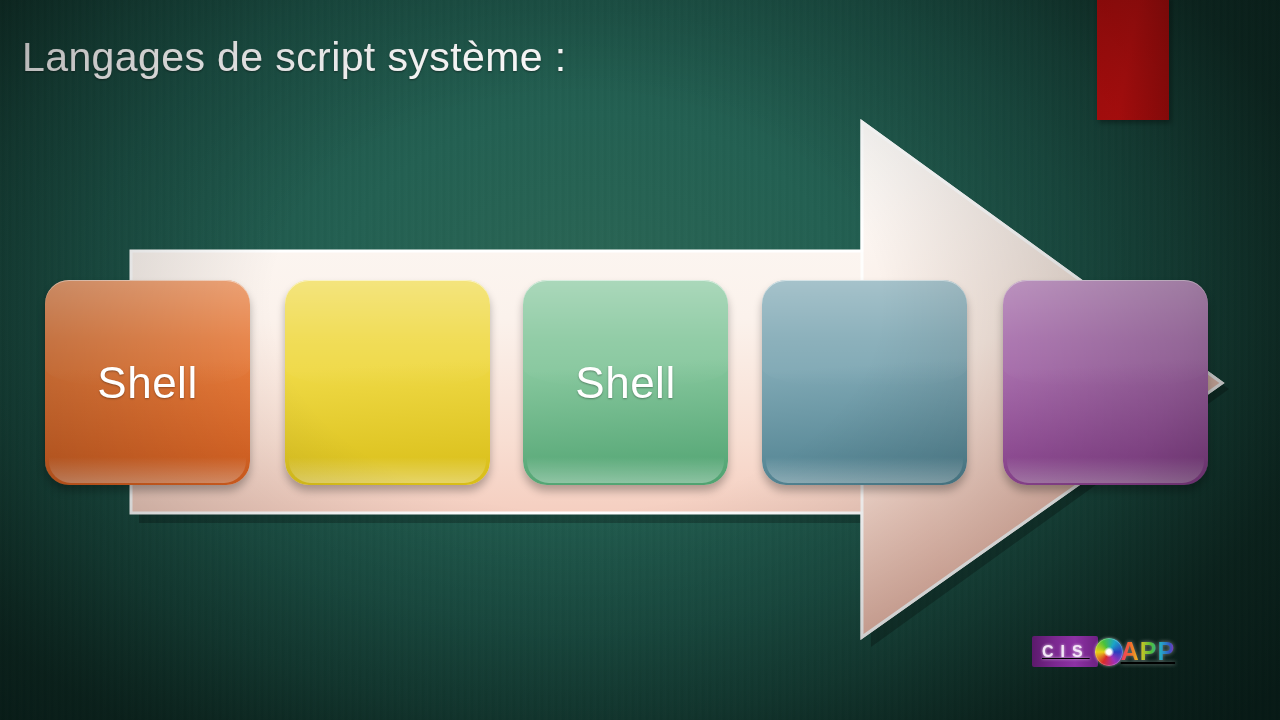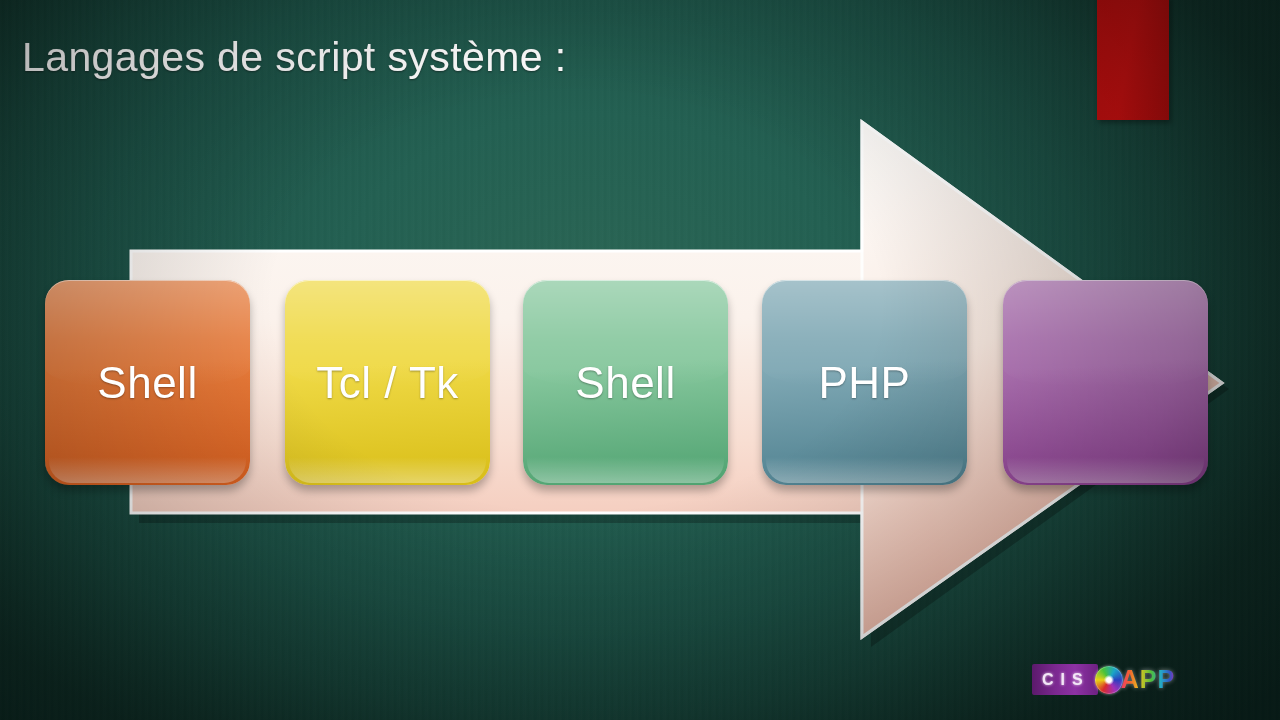--- a/index.html
+++ b/index.html
@@ -125,24 +125,25 @@
     color: #ffffff;
     letter-spacing: 0.5px;
     text-shadow: 0 1px 2px rgba(0,0,0,0.33);
     white-space: nowrap;
   }
 
   
   #logo {
     position: absolute;
     left: 1032px;
-    top: 664px;
+    top: 636px;
     height: 31px;
     display: flex;
     align-items: center;
+    text-decoration: underline;
   }
   #logo-cis {
     height: 31px;
     padding: 0 8px 0 10px;
     display: flex;
     align-items: center;
     background: linear-gradient(90deg, #5b1a6b 0%, #7b2890 35%, #8d32a4 65%, #6d2182 100%);
     border-radius: 2px;
   }
   #logo-cis span {
@@ -212,33 +213,31 @@
 
     <div class="lang-box" id="box-0" style="left: 45px; background: linear-gradient(176deg, rgb(234, 125, 60) 0%, rgb(234, 125, 60) 42%, rgb(217, 96, 31) 100%);">
       <div class="sheen"></div>
       <div class="bottom-gloss"></div>
       <div class="lang-label">Shell</div>
     </div>
 
     <div class="lang-box" id="box-1" style="left: 285px; background: linear-gradient(176deg, rgb(239, 217, 69) 0%, rgb(239, 217, 69) 42%, rgb(216, 189, 22) 100%);">
       <div class="sheen"></div>
       <div class="bottom-gloss"></div>
-      <div class="lang-label">Tcl / Tk</div>
     </div>
 
     <div class="lang-box" id="box-2" style="left: 523px; background: linear-gradient(176deg, rgb(134, 199, 157) 0%, rgb(134, 199, 157) 42%, rgb(79, 162, 112) 100%);">
       <div class="sheen"></div>
       <div class="bottom-gloss"></div>
       <div class="lang-label">Shell</div>
     </div>
 
     <div class="lang-box" id="box-3" style="left: 762px; background: linear-gradient(176deg, rgb(127, 168, 180) 0%, rgb(127, 168, 180) 42%, rgb(77, 127, 142) 100%);">
       <div class="sheen"></div>
       <div class="bottom-gloss"></div>
-      <div class="lang-label">PHP</div>
     </div>
 
     <div class="lang-box" id="box-4" style="left: 1003px; background: linear-gradient(176deg, rgb(184, 120, 189) 0%, rgb(184, 120, 189) 42%, rgb(150, 69, 155) 100%);">
       <div class="sheen"></div>
       <div class="bottom-gloss"></div>
     </div>
 
   </div>
 
   <div id="bg-vignette"></div>

